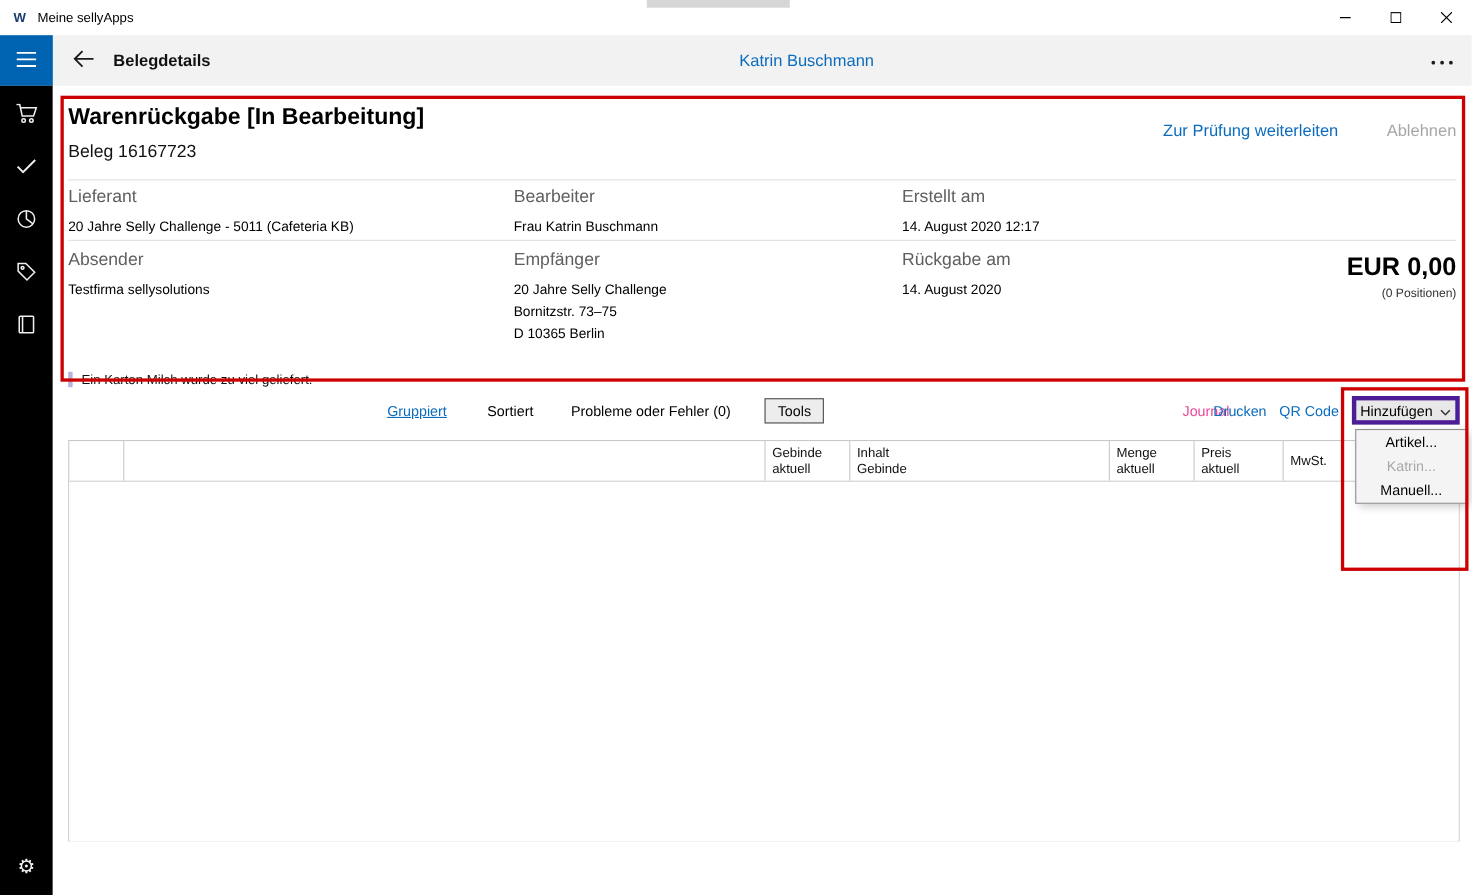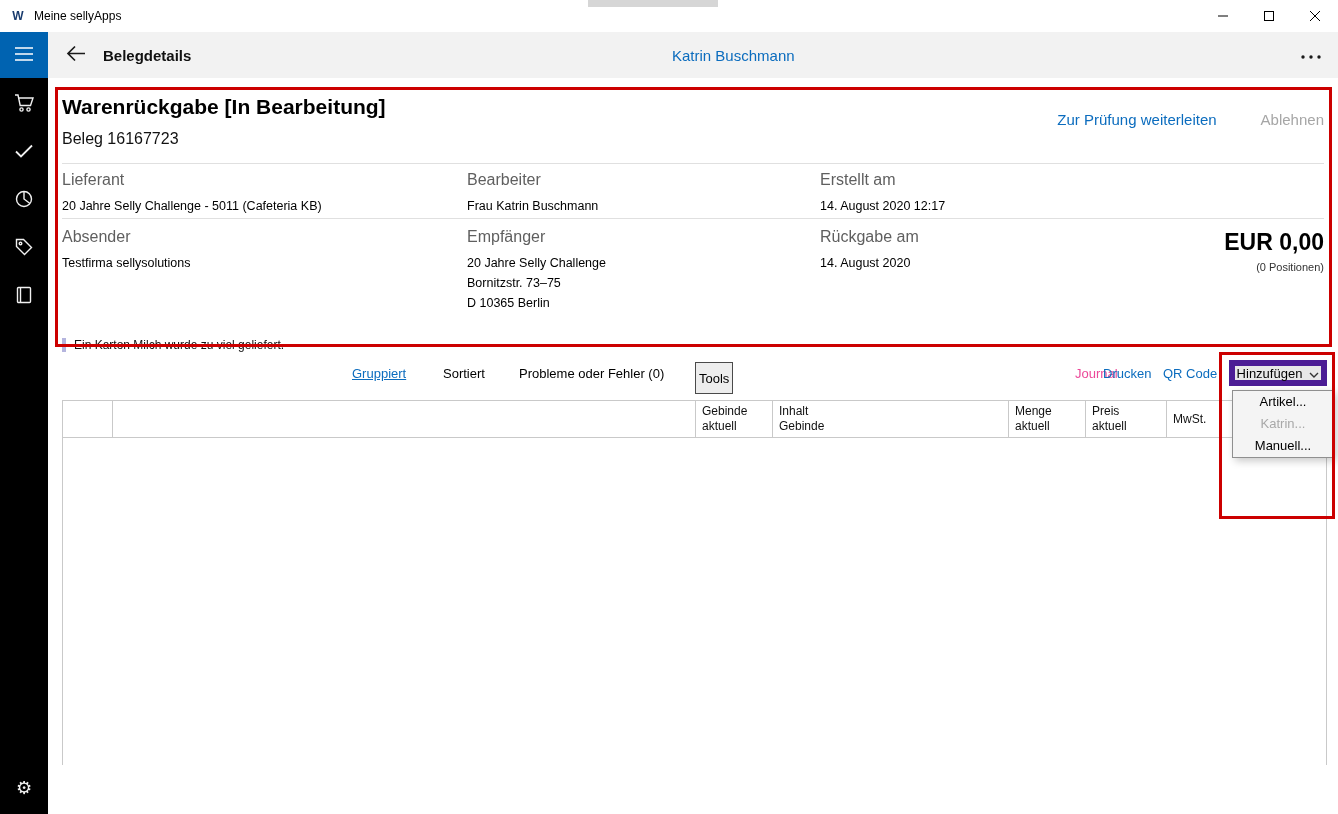--- a/index.html
+++ b/index.html
@@ -64,27 +64,27 @@
   
   .search-box { position:absolute; left:12px; top:284px; width:250px; height:22px;
     border:1px solid #7a7a7a; background:#fff; display:flex; align-items:center; }
   .search-box input { flex:1; border:none; outline:none; height:18px; padding:0 4px 0 6px;
     font-family:inherit; font-size:12px; font-style:italic; color:#444; background:transparent; }
   .search-btn { width:22px; display:flex; align-items:center; justify-content:center; }
   .tb-text { position:absolute; top:288px; font-size:13px; color:#000; cursor:pointer; }
   .tb-gruppiert { left:304px; color:#0b6cbe; text-decoration:underline; }
   .tb-sortiert { left:395px; }
   .tb-probleme { left:471px; }
-  .tools-btn { position:absolute; left:647px; top:284px; height:32px; padding:2px 3px;
+  .tools-btn { position:absolute; left:647px; top:284px; height:23px; padding:2px 11px;
     font-size:13px; background:#ededed; border:1px solid #4a4a4a; display:flex; align-items:center; }
   .tb-journal { left:1027px; color:#ec4899; }
   .tb-drucken { left:1055px; color:#0b6cbe; }
   .tb-qrcode { left:1115px; color:#0b6cbe; }
   .add-btn { position:absolute; left:1181px; top:282px; width:98px; height:26px;
-    background:#e8e8e8; border:6px solid #4c1d95; display:flex; align-items:center; justify-content:center;
+    background:#e8e8e8; border:4px solid #4c1d95; display:flex; align-items:center; justify-content:center;
     gap:7px; font-size:13px; color:#000; }
 
   
   .pos-table { position:absolute; left:14px; top:322px; width:1265px; height:365px;
     border:1px solid #c9c9c9; background:#fff; }
   .pos-head { display:flex; height:37px; border-bottom:1px solid #c9c9c9; }
   .hcell { display:flex; flex-direction:column; justify-content:center; padding:0 6px;
     font-size:12px; color:#111; border-right:1px solid #c9c9c9; overflow:hidden; }
   .hcell:last-child { border-right:none; }
   .c0 { width:50px; } .c1 { width:583px; } .c2 { width:77px; } .c3 { width:236px; }

